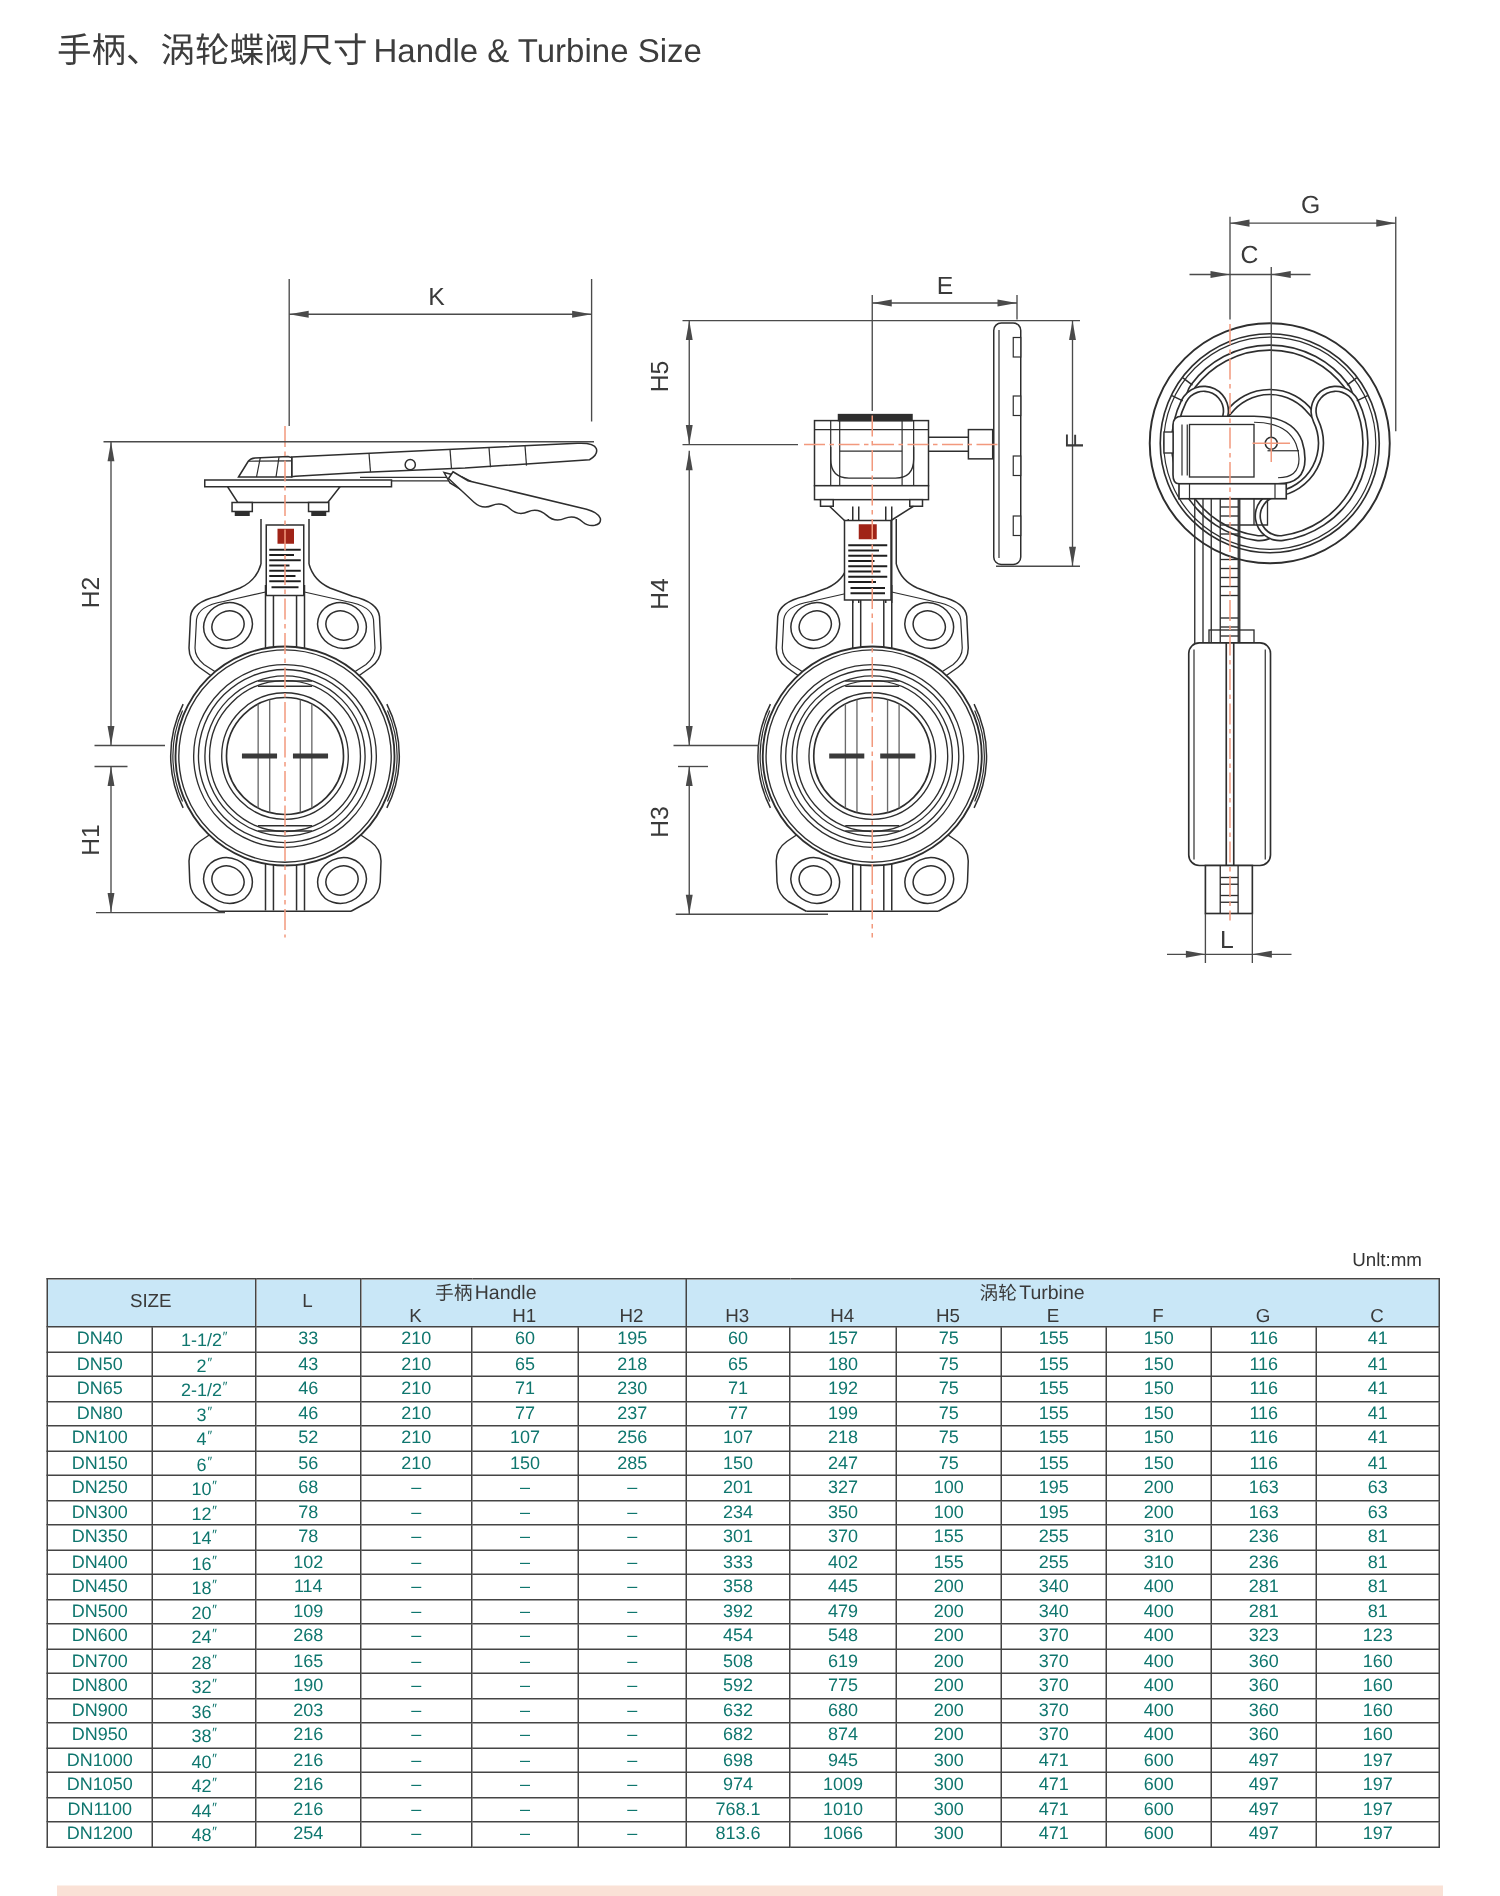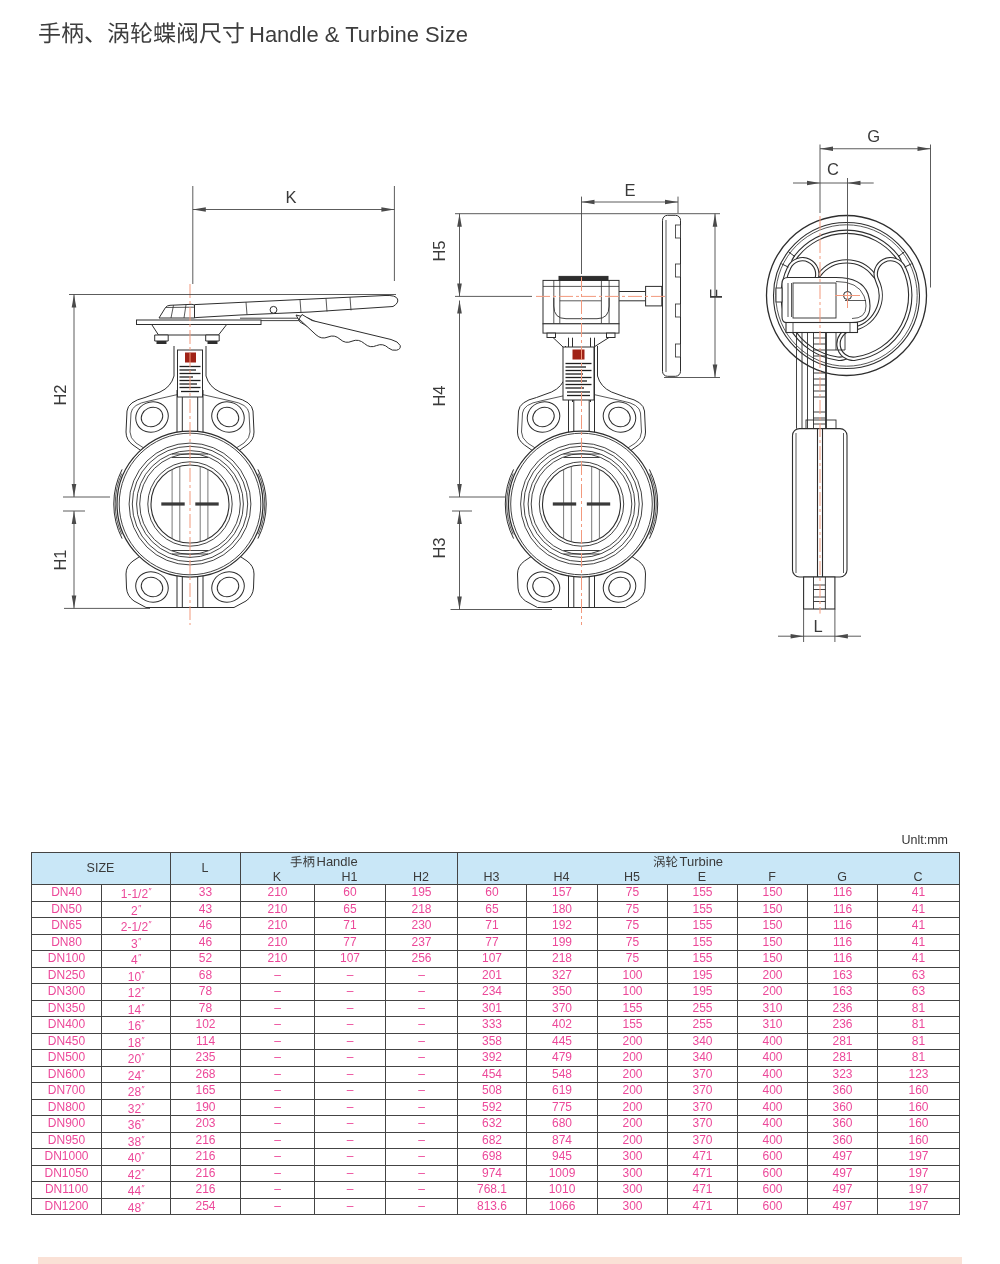--- a/index.html
+++ b/index.html
@@ -1,17 +1,17 @@
 <!DOCTYPE html>
 <html><head><meta charset="utf-8">
 <style>
 html,body{margin:0;padding:0}
 body{width:1000px;height:1264px;position:relative;background:#fff;font-family:"Liberation Sans",sans-serif;overflow:hidden}
 svg.ov{position:absolute;left:0;top:0;pointer-events:none}
-.t{position:absolute;left:31px;top:852px;border-collapse:collapse;table-layout:fixed;font-size:12px;color:#ec4899}
+.t{position:absolute;left:31px;top:852px;border-collapse:collapse;table-layout:fixed;font-size:12px;color:#0f766e}
 .t td{border:1px solid #444;text-align:center;padding:0;height:14.54px;line-height:13px;overflow:hidden}
 .t tr.h td{background:#c9e7f7;height:31px}
 .pp{font-size:9px;vertical-align:3.5px;font-style:italic}
 .strip{position:absolute;left:38px;top:1257px;width:924px;height:7px;background:#fae1d6}
 </style></head>
 <body>
 <table class="t">
     <colgroup>
       <col style="width:70px">
       <col style="width:69px">
@@ -103,20 +103,35 @@
         <td>256</td>
         <td>107</td>
         <td>218</td>
         <td>75</td>
         <td>155</td>
         <td>150</td>
         <td>116</td>
         <td>41</td>
       </tr>
       <tr>
+        <td>DN150</td>
+        <td>6<span class="pp">″</span></td>
+        <td>56</td>
+        <td>210</td>
+        <td>150</td>
+        <td>285</td>
+        <td>150</td>
+        <td>247</td>
+        <td>75</td>
+        <td>155</td>
+        <td>150</td>
+        <td>116</td>
+        <td>41</td>
+      </tr>
+      <tr>
         <td>DN250</td>
         <td>10<span class="pp">″</span></td>
         <td>68</td>
         <td>–</td>
         <td>–</td>
         <td>–</td>
         <td>201</td>
         <td>327</td>
         <td>100</td>
         <td>195</td>
@@ -180,21 +195,21 @@
         <td>445</td>
         <td>200</td>
         <td>340</td>
         <td>400</td>
         <td>281</td>
         <td>81</td>
       </tr>
       <tr>
         <td>DN500</td>
         <td>20<span class="pp">″</span></td>
-        <td>235</td>
+        <td>109</td>
         <td>–</td>
         <td>–</td>
         <td>–</td>
         <td>392</td>
         <td>479</td>
         <td>200</td>
         <td>340</td>
         <td>400</td>
         <td>281</td>
         <td>81</td>

